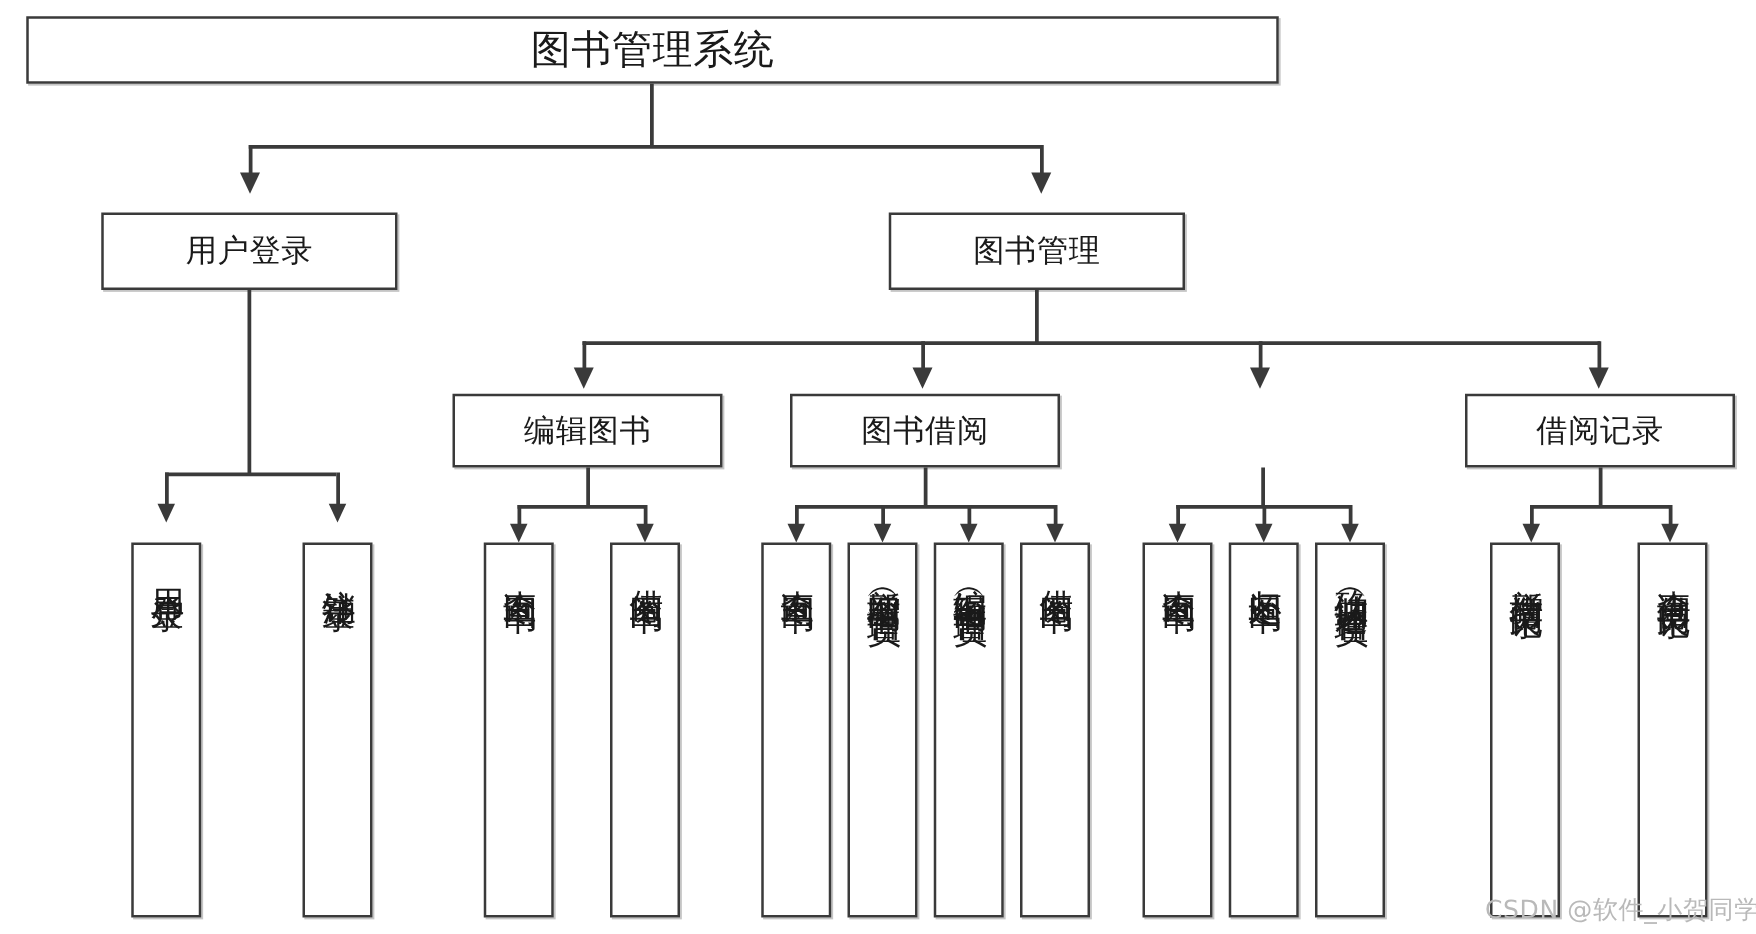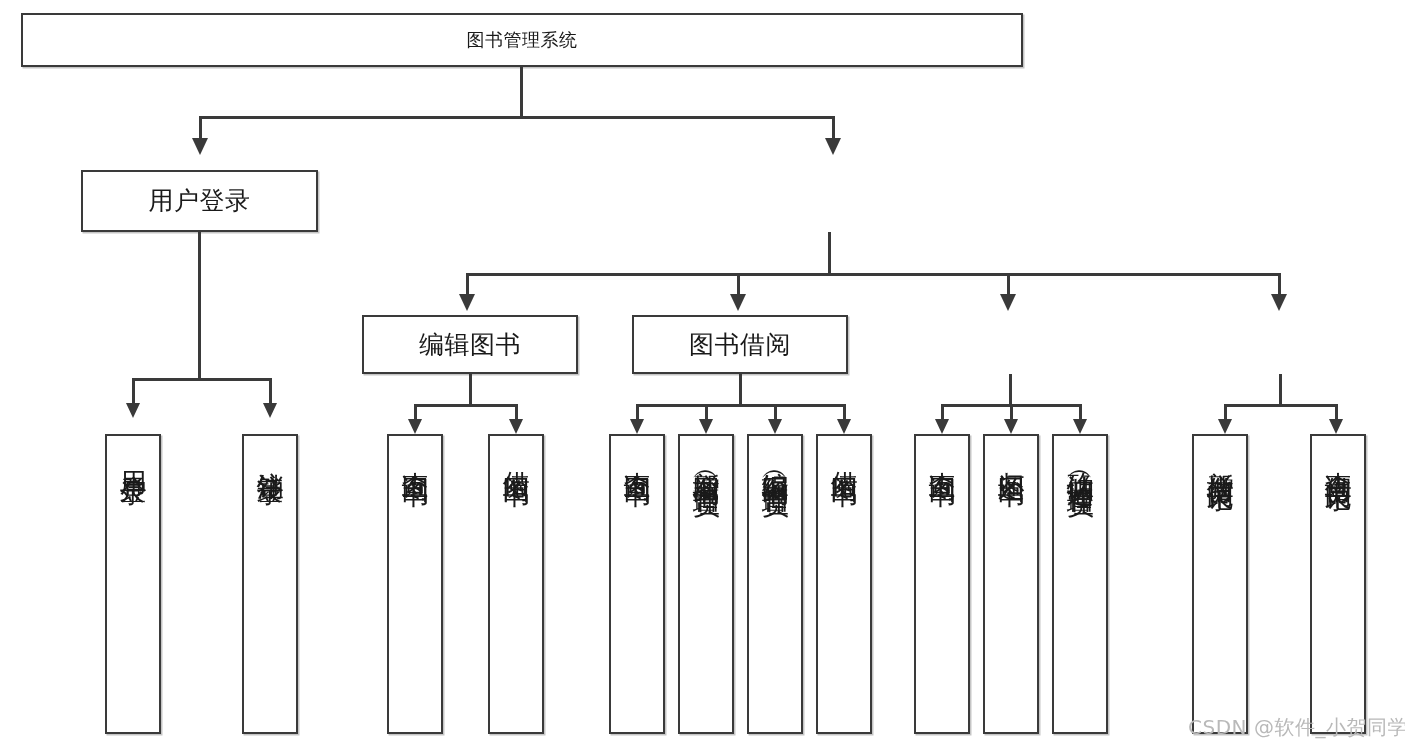--- a/index.html
+++ b/index.html
@@ -26,21 +26,21 @@
     box-shadow:1.5px 1.5px 0 rgba(150,150,150,.55);
   }
   .node .lbl{
     display:block;
     line-height:1.18;
     letter-spacing:.5px;
     white-space:nowrap;
   }
   
   .h-node .lbl{ font-size:25px; }
-  #n-root .lbl{ font-size:18px; }
+  #n-root .lbl{ font-size:32px; }
   
   .v-node{
     align-items:flex-start;
     padding-top:14px;
   }
   .v-node .lbl{
     writing-mode:vertical-rl;
     text-orientation:upright;
     font-size:27px;
     line-height:1.05;
@@ -89,20 +89,23 @@
   <div class="ln h" style="left:199px;top:116px;width:635px;"></div>
   <div class="ln v" style="left:199px;top:116px;height:24px;"></div>
   <div class="ln v" style="left:832px;top:116px;height:24px;"></div>
   <div class="arrow" style="left:192px;top:138px;"></div>
   <div class="arrow" style="left:825px;top:138px;"></div>
 
   <div class="node h-node" id="n-user-login" style="left:81px;top:170px;width:237px;height:62px;">
     <span class="lbl">用户登录</span>
   </div>
 
+  <div class="node h-node" id="n-book-mgmt" style="left:711px;top:170px;width:237px;height:62px;">
+    <span class="lbl">图书管理</span>
+  </div>
 
   <div class="ln v" style="left:198px;top:232px;height:148px;"></div>
   <div class="ln h" style="left:132px;top:378px;width:137px;"></div>
   <div class="ln v" style="left:132px;top:378px;height:27px;"></div>
   <div class="ln v" style="left:269px;top:378px;height:27px;"></div>
   <div class="arrow sm" style="left:126px;top:403px;"></div>
   <div class="arrow sm" style="left:263px;top:403px;"></div>
 
   <div class="ln v" style="left:828px;top:232px;height:43px;"></div>
   <div class="ln h" style="left:466px;top:273px;width:814px;"></div>
@@ -114,20 +117,23 @@
   <div class="arrow" style="left:730px;top:294px;"></div>
   <div class="arrow" style="left:1000px;top:294px;"></div>
   <div class="arrow" style="left:1271px;top:294px;"></div>
 
   <div class="node h-node" id="n-recommend" style="left:362px;top:315px;width:216px;height:59px;">
     <span class="lbl">编辑图书</span>
   </div>
   <div class="node h-node" id="n-borrow" style="left:632px;top:315px;width:216px;height:59px;justify-content:center;">
     <span class="lbl">图书借阅</span>
   </div>
+  <div class="node h-node" id="n-record" style="left:1172px;top:315px;width:216px;height:59px;">
+    <span class="lbl">借阅记录</span>
+  </div>
 
   <div class="ln v" style="left:469px;top:374px;height:32px;"></div>
   <div class="ln h" style="left:414px;top:404px;width:103px;"></div>
   <div class="ln v" style="left:414px;top:404px;height:17px;"></div>
   <div class="ln v" style="left:515px;top:404px;height:17px;"></div>
   <div class="arrow sm" style="left:408px;top:419px;"></div>
   <div class="arrow sm" style="left:509px;top:419px;"></div>
 
   <div class="ln v" style="left:739px;top:374px;height:32px;"></div>
   <div class="ln h" style="left:636px;top:404px;width:209px;"></div>

